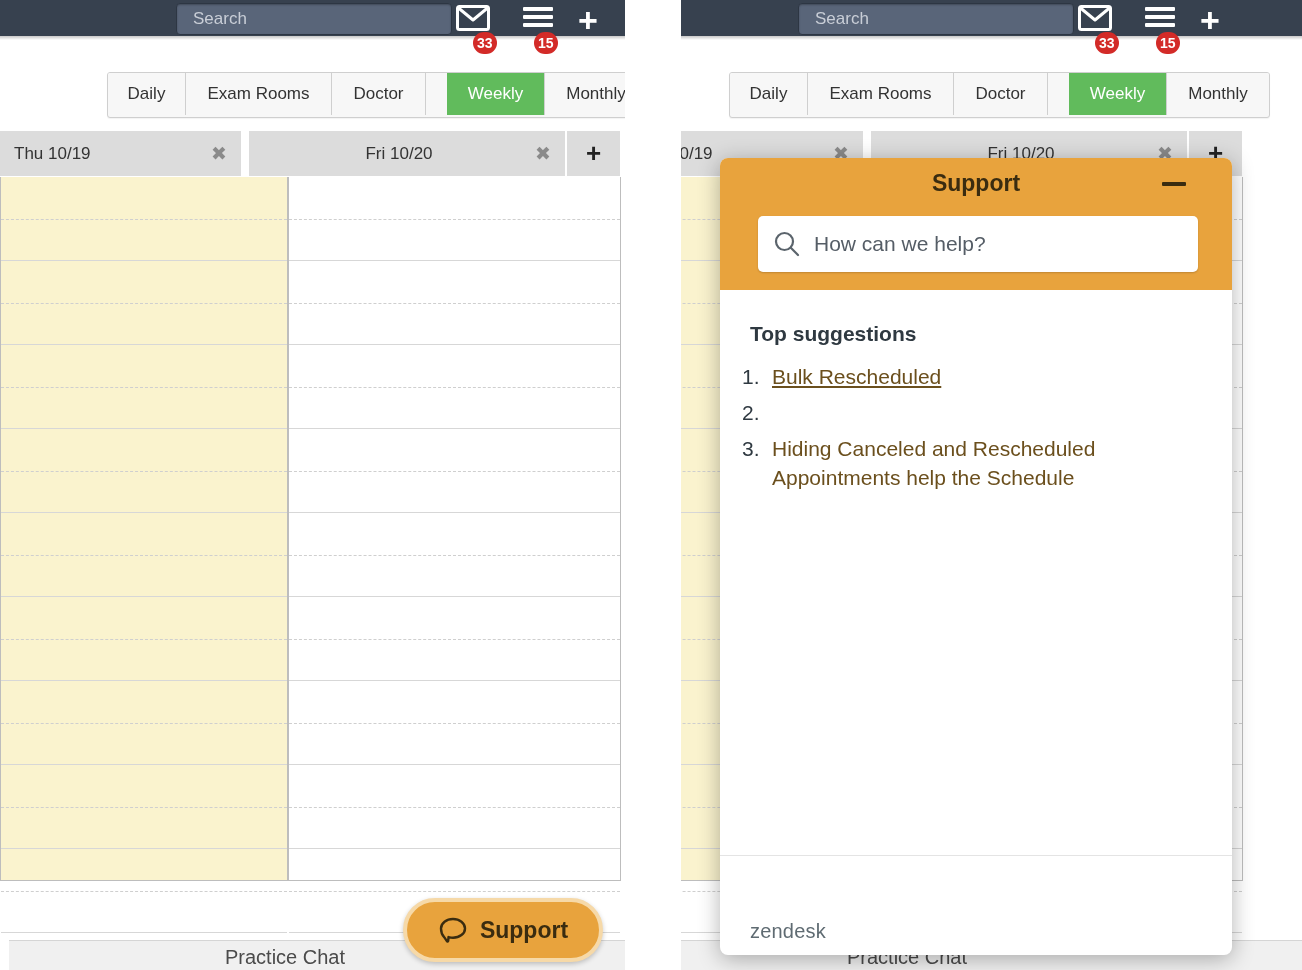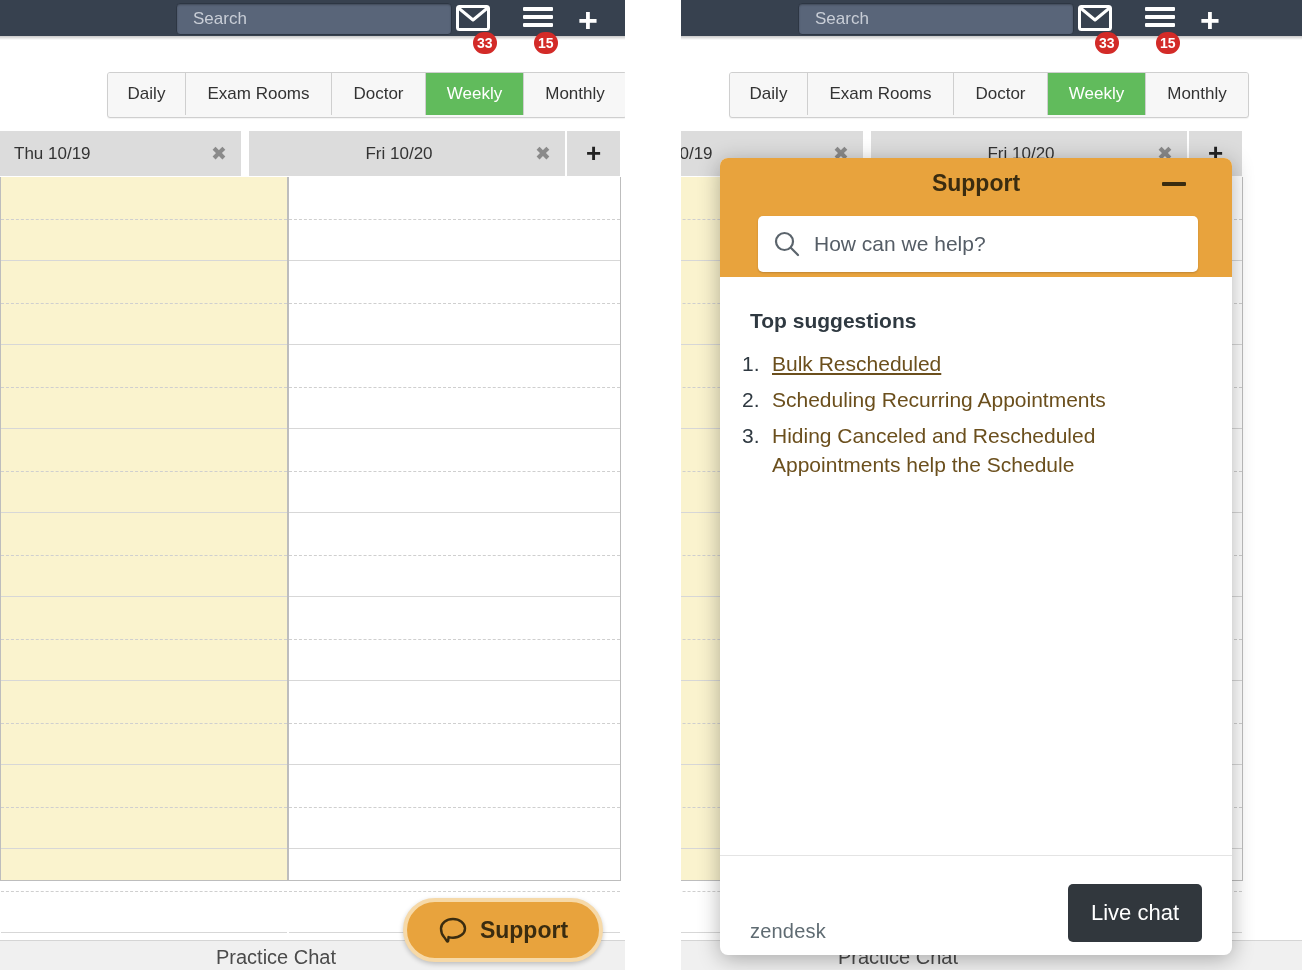--- a/index.html
+++ b/index.html
@@ -29,41 +29,41 @@
   .ham{position:absolute;}
   .ham i{display:block;background:#fff;height:4px;border-radius:1px;margin-bottom:4px;}
   .plus-nav{position:absolute;color:#fff;font-size:34px;font-weight:bold;line-height:1;}
 
   
   .tabs{position:absolute;display:flex;border:1px solid #cfcfcf;border-radius:3px;overflow:hidden;
     background:#f7f7f7;box-shadow:0 1px 1px rgba(0,0,0,.05);}
   .tab{display:flex;align-items:center;justify-content:center;border-right:1px solid #cfcfcf;
     background:#f7f7f7;color:#333;font-size:17px;box-sizing:border-box;}
   .tab:last-child{border-right:none;}
-  .tab.active{background:#61bb5c;color:#fff;}
+  .tab.active{background:#61bb5c;color:#fff;margin-left:21px;}
 
   
   .dayhead{position:absolute;background:#dcdcdc;box-sizing:border-box;
     display:flex;align-items:center;}
   .dayhead .lbl{color:#333;font-size:17px;}
   .dayhead .x{color:#8a8a8a;font-size:19px;font-weight:bold;}
   .addcol{position:absolute;background:#dcdcdc;display:flex;align-items:center;justify-content:center;
     color:#222;font-size:26px;font-weight:bold;box-sizing:border-box;}
 
   
   .gridcol{position:absolute;box-sizing:border-box;border-left:1px solid #bdbdbd;border-right:1px solid #bdbdbd;}
   .gridcol.yellow{background:#faf3ce;}
   .gridcol.white{background:#ffffff;}
   .hrow{box-sizing:border-box;border-bottom:1px solid #d7d7d7;position:relative;}
   .hrow:after{content:"";position:absolute;left:0;right:0;top:50%;
     border-top:1px dashed #cfcfcf;}
   .grid-bottom{position:absolute;border-bottom:1px solid #bdbdbd;}
 
   
-  .botbar{position:absolute;left:0;background:#f0f0f0;border-top:1px solid #d5d5d5;}
+  .botbar{position:absolute;left:9px;background:#f0f0f0;border-top:1px solid #d5d5d5;}
   .botbar .ptxt{color:#4b4b4b;font-size:20px;position:absolute;}
 
   
   .launcher{position:absolute;border-radius:999px;background:#e8a33d;
     border:4px solid #f6d9a8;display:flex;align-items:center;justify-content:center;
     box-sizing:border-box;box-shadow:0 2px 5px rgba(0,0,0,.22);}
   .launcher .ltxt{color:#3a2c10;font-size:23px;font-weight:bold;margin-left:12px;}
 
   
   .widget{position:absolute;background:#fff;border-radius:8px;
@@ -236,37 +236,35 @@
             <div class="w-search" style="left:38px;top:58px;width:440px;height:56px;">
               <span style="display:flex;margin-left:14px;">
                 <svg width="30" height="30" viewBox="0 0 30 30">
                   <circle cx="12.5" cy="12.5" r="8.5" fill="none" stroke="#5b646c" stroke-width="2.2"></circle>
                   <line x1="18.8" y1="18.8" x2="26" y2="26" stroke="#5b646c" stroke-width="2.2" stroke-linecap="round"></line>
                 </svg>
               </span>
               <span class="ph">How can we help?</span>
             </div>
           </div>
-          <div class="w-body" style="top:119px;height:565px;">
+          <div class="w-body" style="top:132px;height:565px;">
             <div class="w-sugtitle" style="left:30px;top:32px;">Top suggestions</div>
             <ul class="sug-list" style="left:22px;top:72px;width:450px;">
               <li class="sug-item">
                 <span class="sug-num">1.</span>
                 <a class="sug-link underlined" href="#">Bulk Rescheduled</a>
               </li>
               <li class="sug-item">
                 <span class="sug-num">2.</span>
-                <a class="sug-link" href="#">Scheduling Recurring Appointments</a>
               </li>
               <li class="sug-item">
                 <span class="sug-num">3.</span>
                 <a class="sug-link" href="#">Hiding Canceled and Rescheduled Appointments help the Schedule</a>
               </li>
             </ul>
           </div>
           <div class="w-footdiv" style="top:697px;"></div>
           <span class="w-zendesk" style="left:30px;top:762px;">zendesk</span>
-          <div class="w-livechat" style="left:348px;top:726px;width:134px;height:58px;">Live chat</div>
         </div>
       </div>
   </div>
 
 </div>
 
 </body></html>

